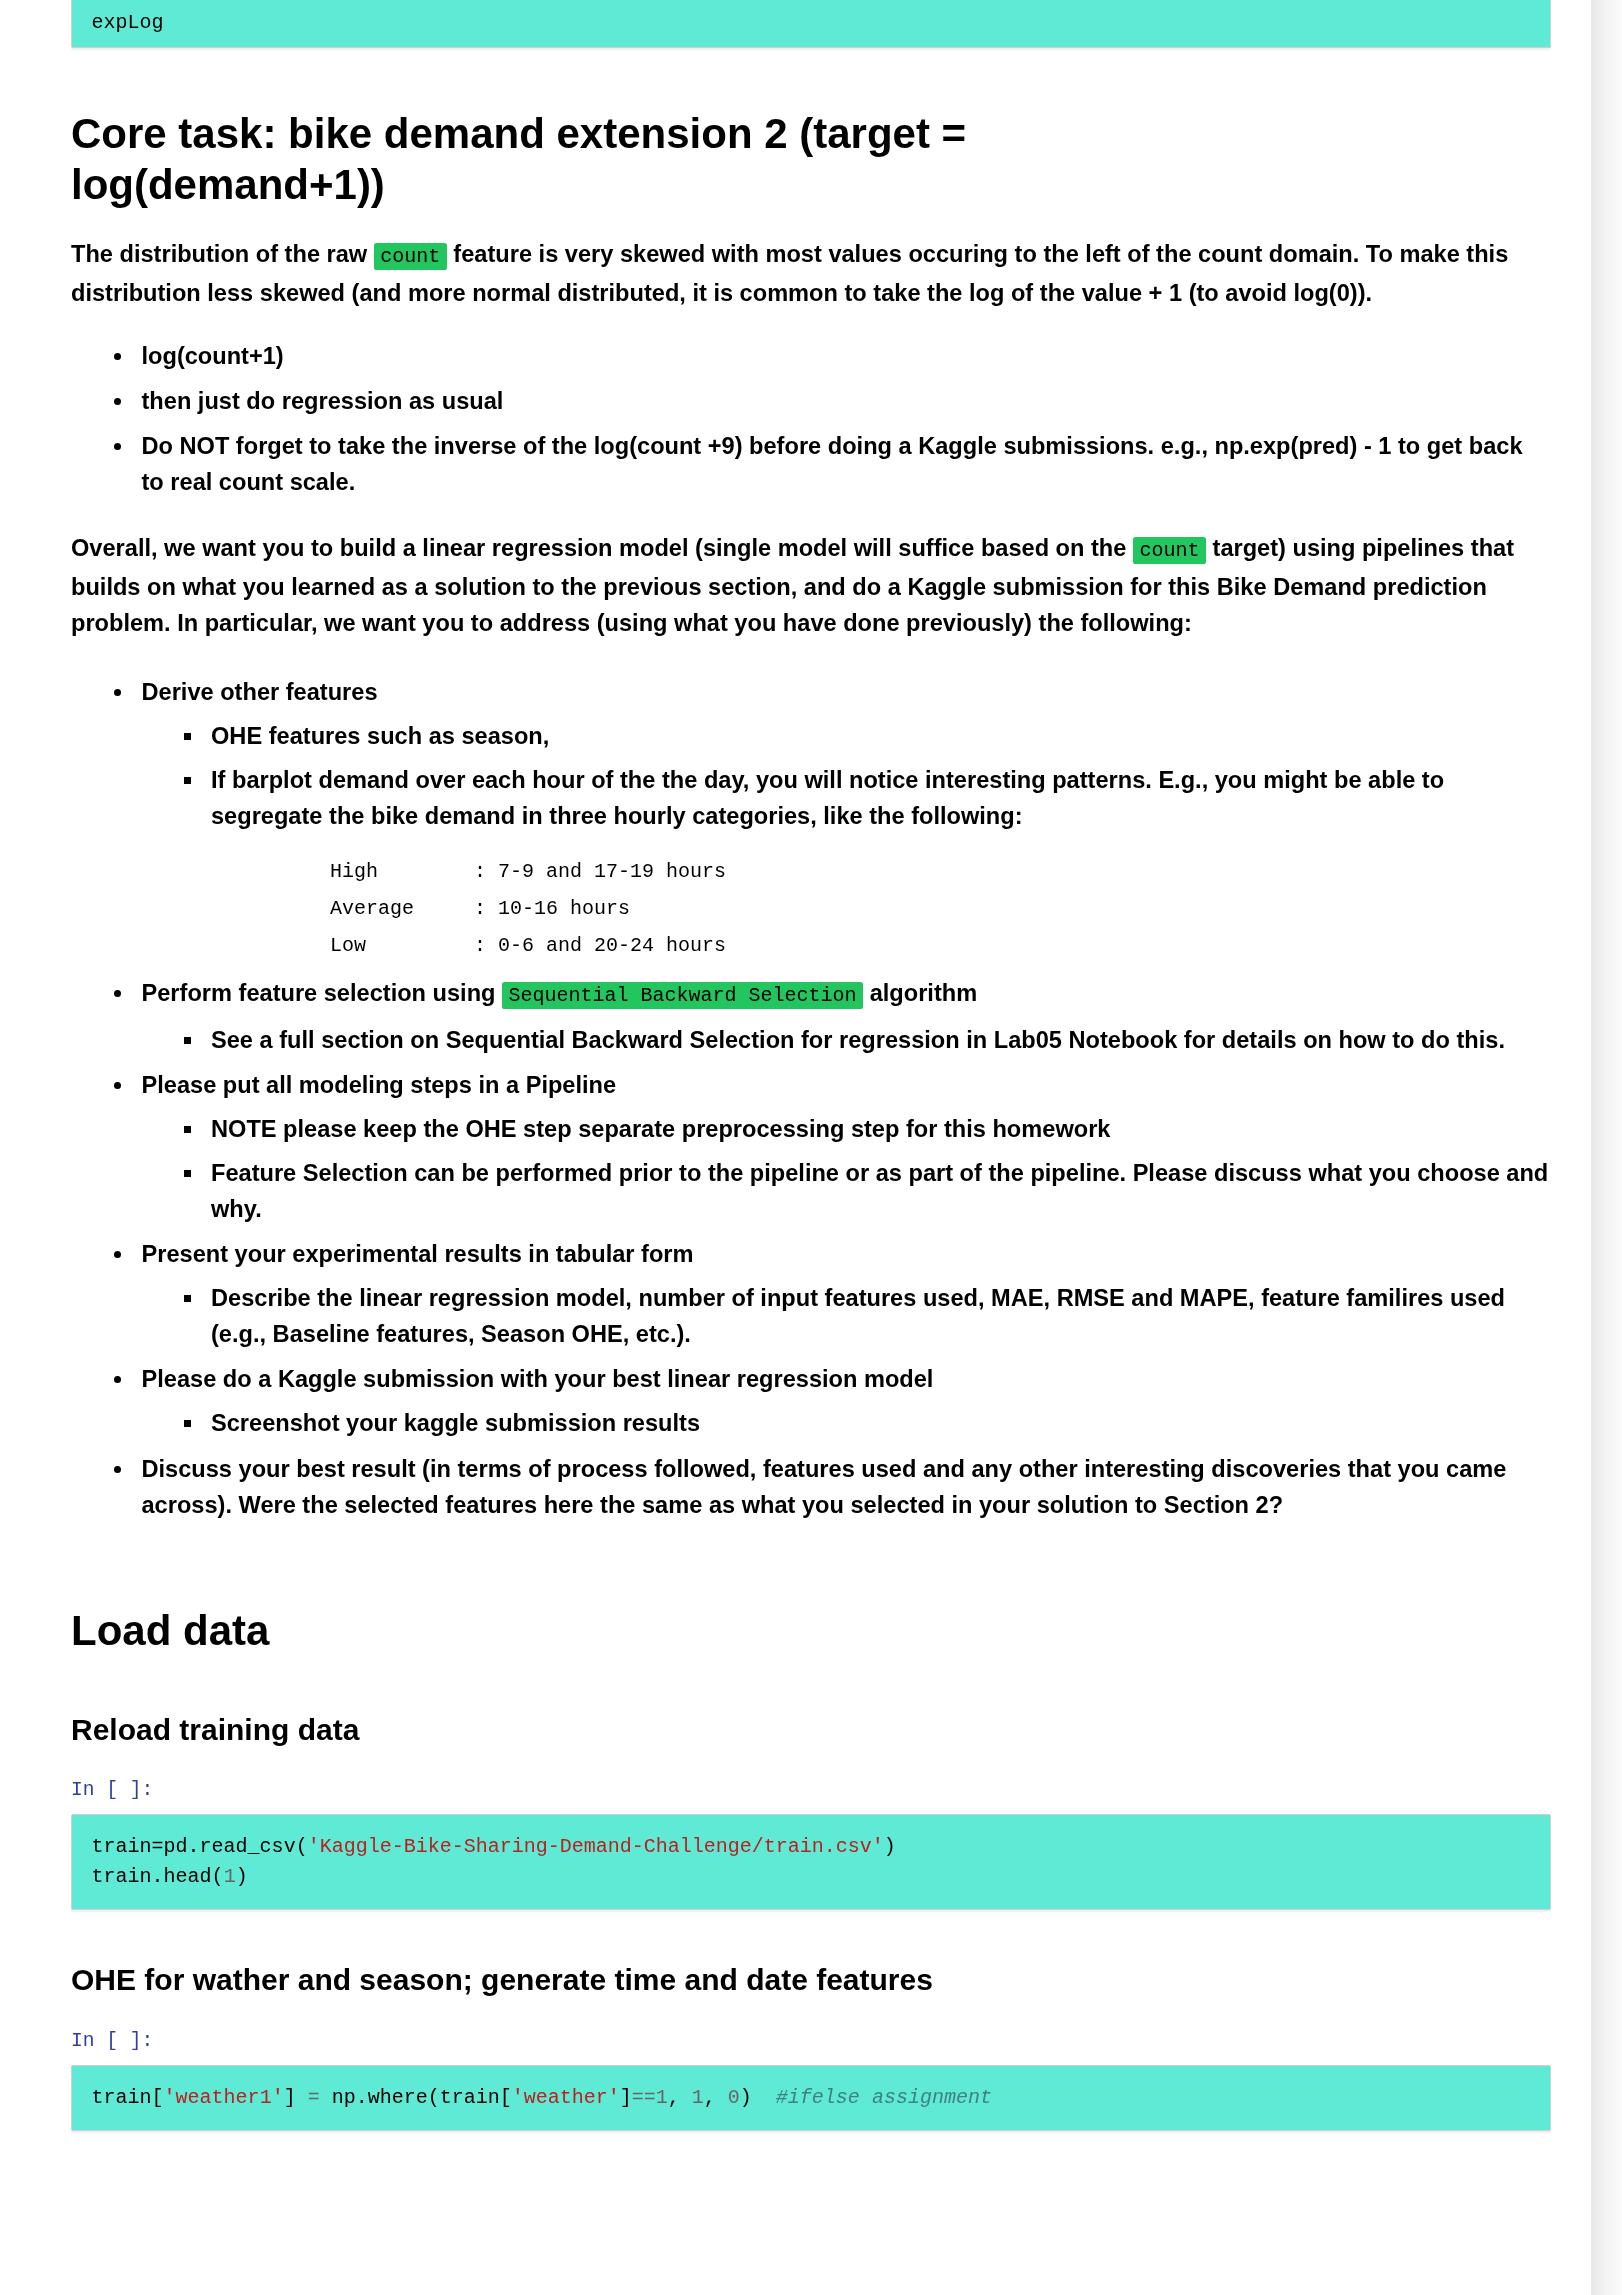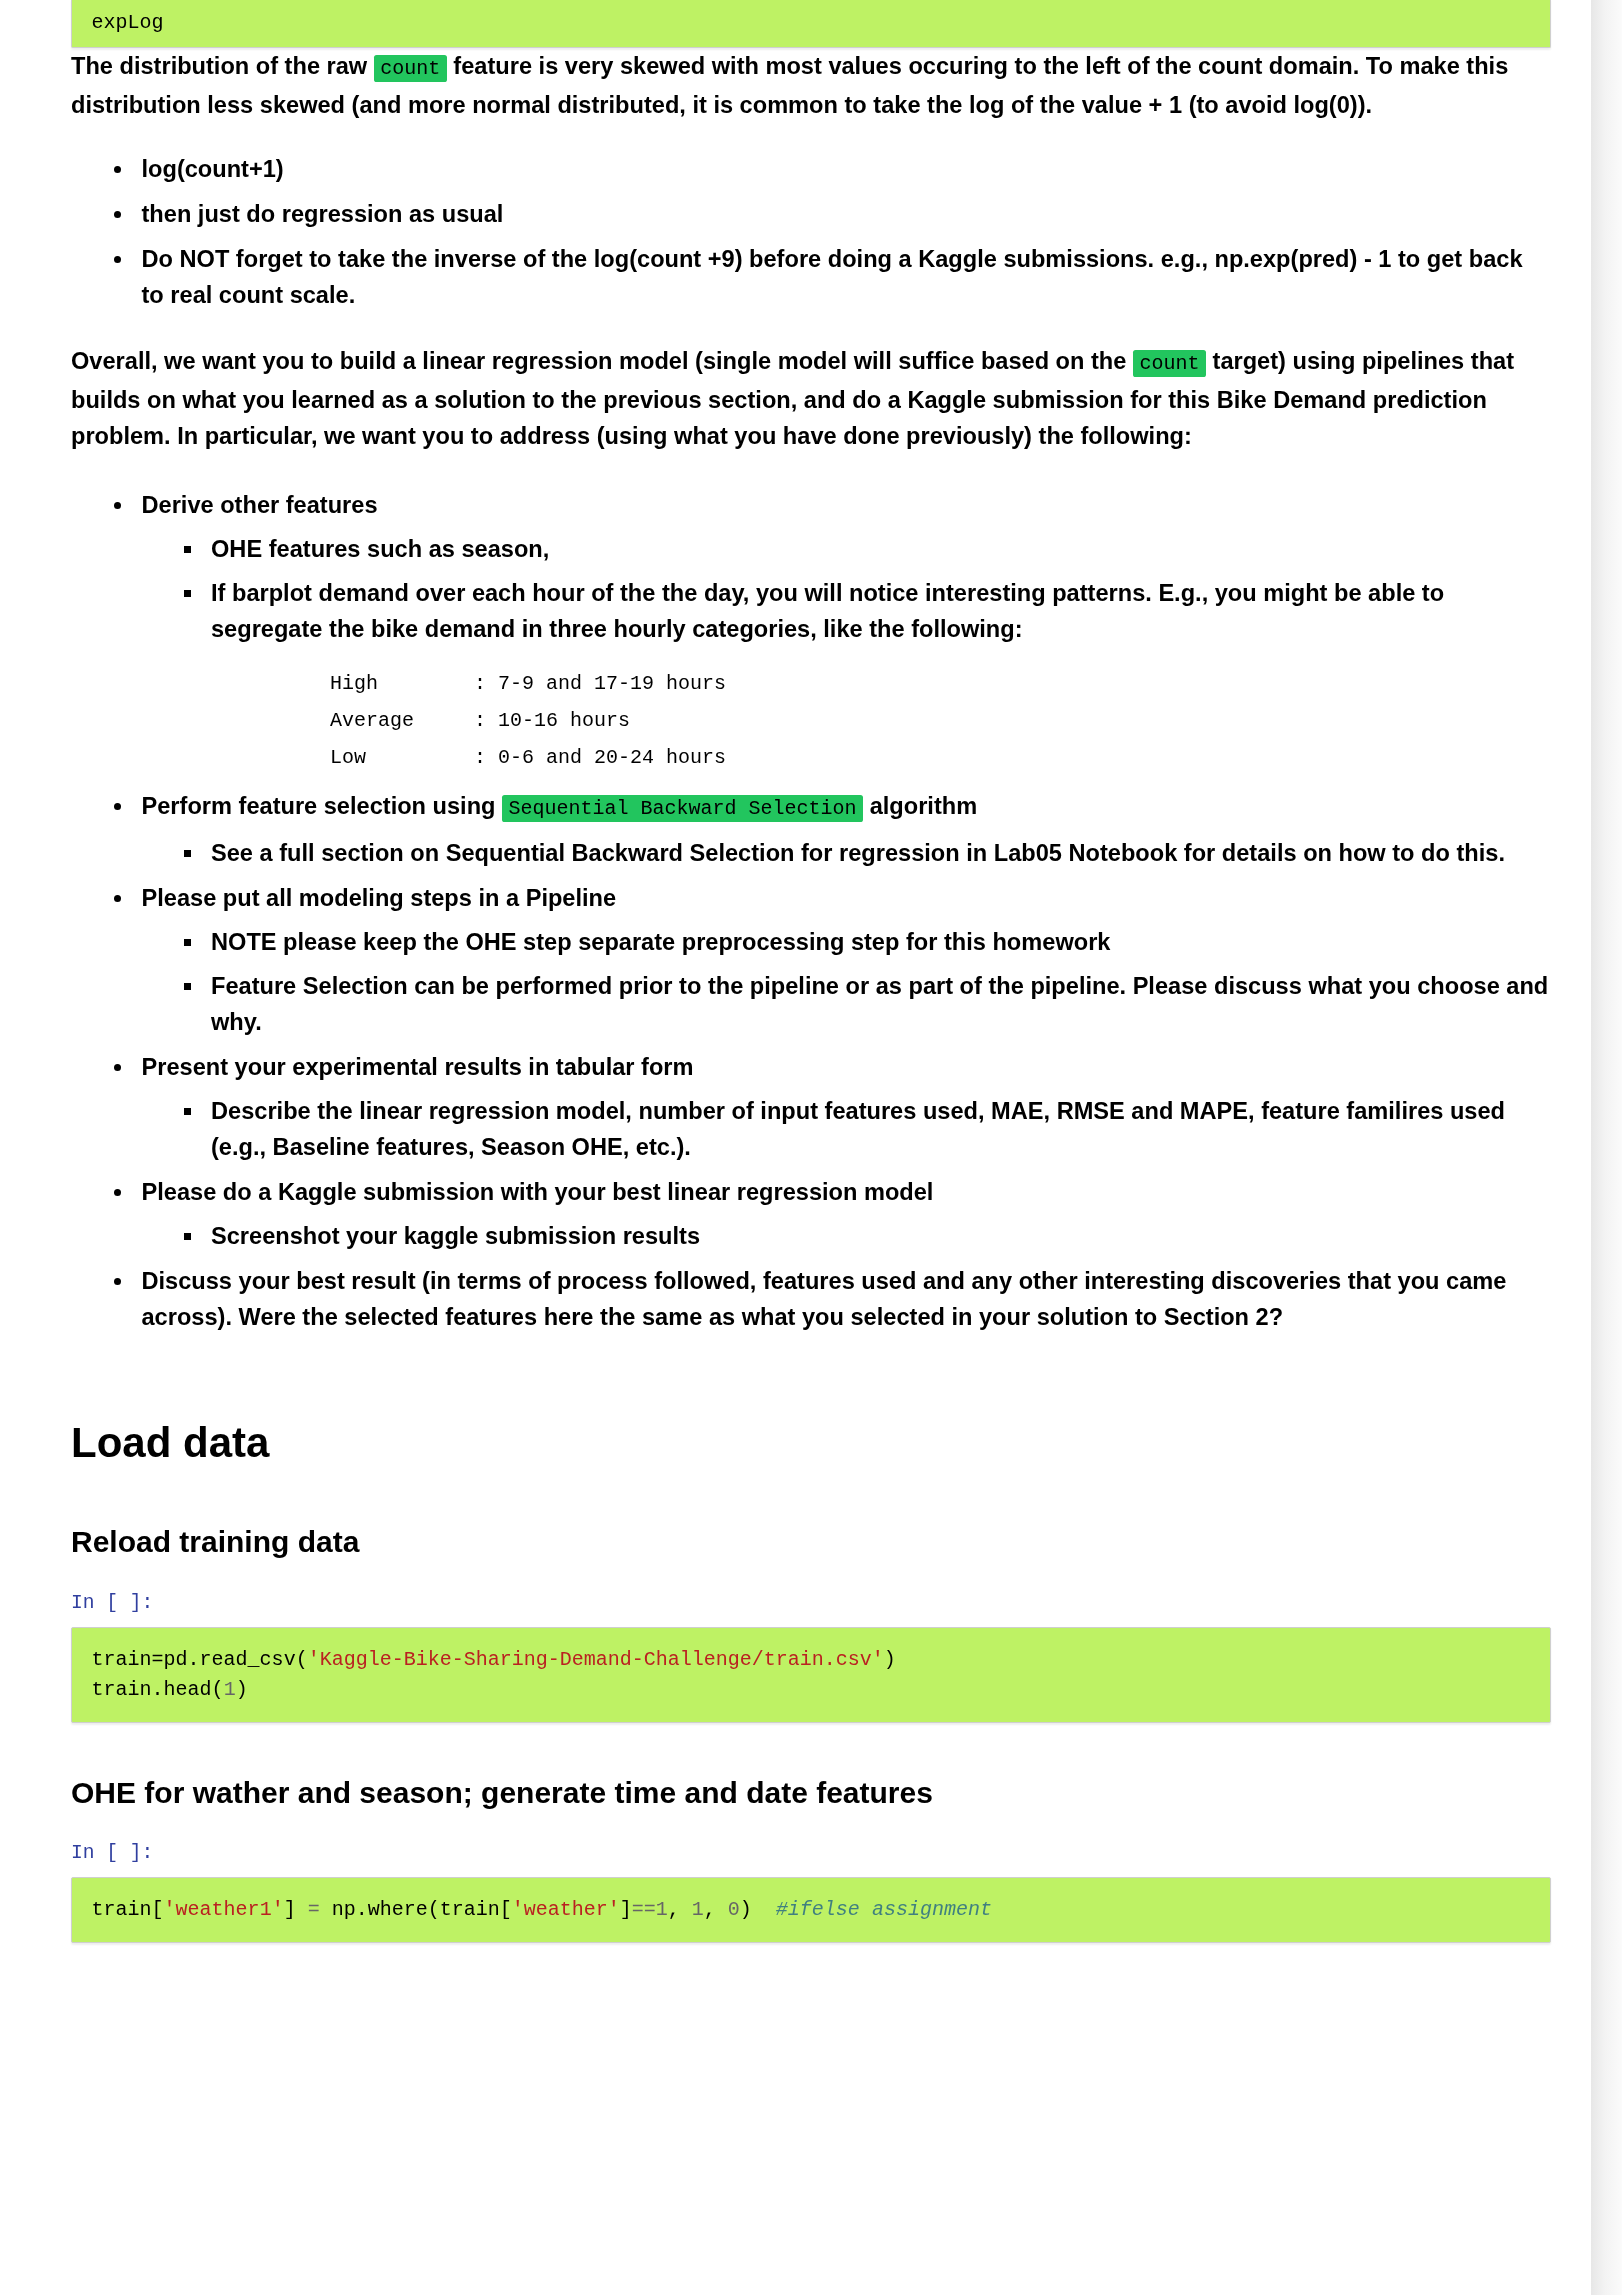--- a/index.html
+++ b/index.html
@@ -37,21 +37,21 @@
   pre.hours{
     font-family:"Liberation Mono",monospace;font-weight:400;font-size:20px;
     line-height:37px;white-space:pre;margin:18.3px 0 11.8px 119px;color:#000;
   }
   
   .prompt{
     font-family:"Liberation Mono",monospace;font-size:19.6px;font-weight:400;
     color:#303f9f;margin:31px 0 13px;
   }
   .code-cell{
-    background:#bef264;border:0.7px solid #cfcfcf;border-radius:2px;
+    background:#5eead4;border:0.7px solid #cfcfcf;border-radius:2px;
     padding:17px 19.6px;font-family:"Liberation Mono",monospace;font-size:20px;
     line-height:30px;color:#000;box-shadow:0 1.3px 2px rgba(0,0,0,0.07);
   }
   .cut-top{border-top:none;border-radius:0 0 2px 2px;padding-top:7.9px;padding-bottom:9.2px;}
   .cl{white-space:pre;}
   .tok-s{color:#ba2121;}
   .tok-n{color:#666666;}
   .tok-o{color:#666666;}
   .tok-c{color:#408080;font-style:italic;}
   .gap-bottom{height:15px;}
@@ -60,20 +60,21 @@
 <body>
 
 <div class="edge-gutter"></div>
 
 <main class="nb">
 
   <div class="code-cell cut-top">
       <div class="cl"><span>expLog</span></div>
     </div>
 
+  <h1 class="h1-core">Core task: bike demand extension 2 (target = log(demand+1))</h1>
 
   <p class="md p1"><span>The distribution of the raw </span><span class="ic">count</span><span> feature is very skewed with most values occuring to the left of the count domain. To make this distribution less skewed (and more normal distributed, it is common to take the log of the value + 1 (to avoid log(0)).</span></p>
 
   <ul class="l1 md">
     <li>log(count+1)</li>
     <li>then just do regression as usual</li>
     <li>Do NOT forget to take the inverse of the log(count +9) before doing a Kaggle submissions. e.g., np.exp(pred) - 1 to get back to real count scale.</li>
   </ul>
 
   <p class="md p2"><span>Overall, we want you to build a linear regression model (single model will suffice based on the </span><span class="ic">count</span><span> target) using pipelines that builds on what you learned as a solution to the previous section, and do a Kaggle submission for this Bike Demand prediction problem. In particular, we want you to address (using what you have done previously) the following:</span></p>

